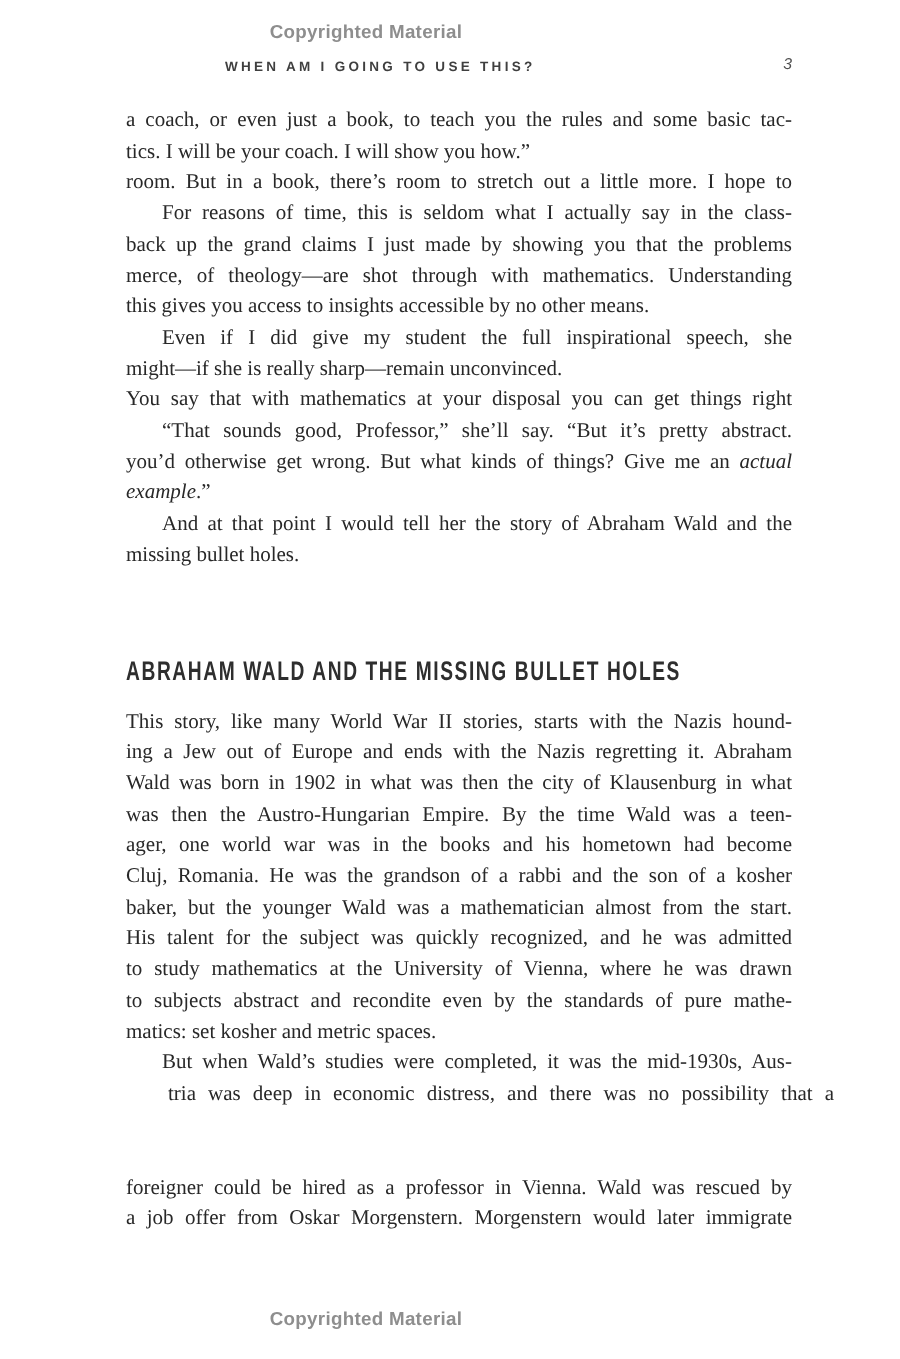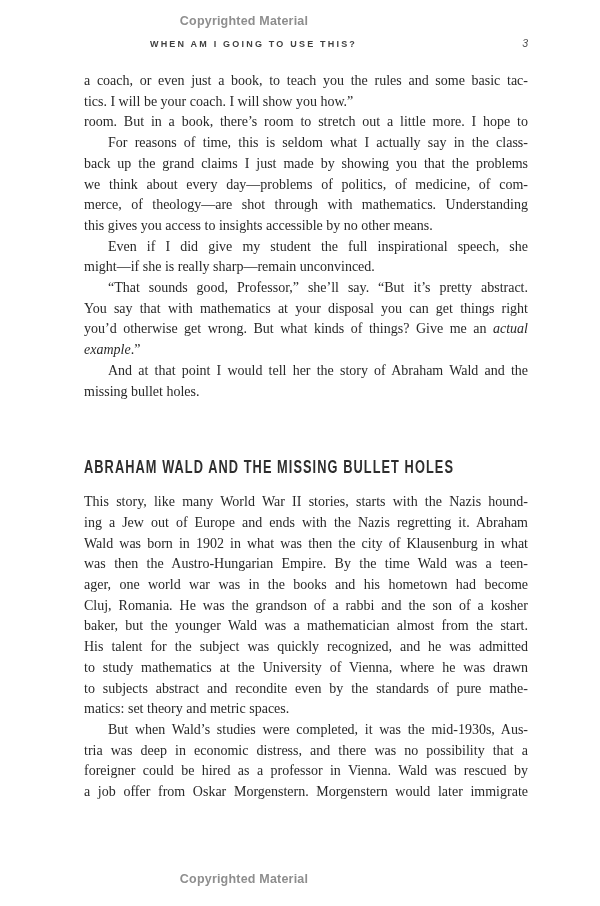--- a/index.html
+++ b/index.html
@@ -56,44 +56,43 @@
   <div class="running-head">WHEN AM I GOING TO USE THIS?</div>
 
   <div class="page-number">3</div>
 
   <div class="text-block">
       <div class="line"><span class="fit-inner" style="word-spacing: 3.19062px;">a coach, or even just a book, to teach you the rules and some basic tac-</span></div>
       <div class="line"><span class="fit-inner">tics. I will be your coach. I will show you how.”</span></div>
       <div class="line"><span class="fit-inner" style="word-spacing: 3.31562px;">room. But in a book, there’s room to stretch out a little more. I hope to</span></div>
       <div class="line indent"><span class="fit-inner" style="word-spacing: 3.71394px;">For reasons of time, this is seldom what I actually say in the class-</span></div>
       <div class="line"><span class="fit-inner" style="word-spacing: 3.4375px;">back up the grand claims I just made by showing you that the problems</span></div>
-      <div class="line"><span class="fit-inner" style="word-spacing: 5.20937px;">we think about every day—problems of politics, of medicine, of com-</span></div>
       <div class="line"><span class="fit-inner" style="word-spacing: 5.94196px;">merce, of theology—are shot through with mathematics. Understanding</span></div>
       <div class="line"><span class="fit-inner">this gives you access to insights accessible by no other means.</span></div>
       <div class="line indent"><span class="fit-inner" style="word-spacing: 6.58239px;">Even if I did give my student the full inspirational speech, she</span></div>
       <div class="line"><span class="fit-inner">might—if she is really sharp—remain unconvinced.</span></div>
+      <div class="line"><span class="fit-inner" style="word-spacing: 3.67708px;">You say that with mathematics at your disposal you can get things right</span></div>
       <div class="line indent"><span class="fit-inner" style="word-spacing: 5.39931px;">“That sounds good, Professor,” she’ll say. “But it’s pretty abstract.</span></div>
-      <div class="line"><span class="fit-inner" style="word-spacing: 3.67708px;">You say that with mathematics at your disposal you can get things right</span></div>
       <div class="line"><span class="fit-inner" style="word-spacing: 3.00911px;">you’d otherwise get wrong. But what kinds of things? Give me an <i>actual</i></span></div>
       <div class="line"><span class="fit-inner"><i>example</i>.”</span></div>
       <div class="line indent"><span class="fit-inner" style="word-spacing: 2.6596px;">And at that point I would tell her the story of Abraham Wald and the</span></div>
       <div class="line"><span class="fit-inner">missing bullet holes.</span></div>
       <div class="heading"><span class="fit-inner" style="transform: scaleX(0.710407);">ABRAHAM WALD AND THE MISSING BULLET HOLES</span></div>
       <div class="line"><span class="fit-inner" style="word-spacing: 3.73698px;">This story, like many World War II stories, starts with the Nazis hound-</span></div>
       <div class="line"><span class="fit-inner" style="word-spacing: 3.52885px;">ing a Jew out of Europe and ends with the Nazis regretting it. Abraham</span></div>
       <div class="line"><span class="fit-inner" style="word-spacing: 2.59598px;">Wald was born in 1902 in what was then the city of Klausenburg in what</span></div>
       <div class="line"><span class="fit-inner" style="word-spacing: 4.86222px;">was then the Austro-Hungarian Empire. By the time Wald was a teen-</span></div>
       <div class="line"><span class="fit-inner" style="word-spacing: 4.8737px;">ager, one world war was in the books and his hometown had become</span></div>
       <div class="line"><span class="fit-inner" style="word-spacing: 3.44308px;">Cluj, Romania. He was the grandson of a rabbi and the son of a kosher</span></div>
       <div class="line"><span class="fit-inner" style="word-spacing: 3.81818px;">baker, but the younger Wald was a mathematician almost from the start.</span></div>
       <div class="line"><span class="fit-inner" style="word-spacing: 4.45455px;">His talent for the subject was quickly recognized, and he was admitted</span></div>
       <div class="line"><span class="fit-inner" style="word-spacing: 4.41193px;">to study mathematics at the University of Vienna, where he was drawn</span></div>
       <div class="line"><span class="fit-inner" style="word-spacing: 4.35085px;">to subjects abstract and recondite even by the standards of pure mathe-</span></div>
-      <div class="line"><span class="fit-inner">matics: set theory and metric spaces.</span></div>
+      <div class="line"><span class="fit-inner">matics: set kosher and metric spaces.</span></div>
       <div class="line indent"><span class="fit-inner" style="word-spacing: 3.17656px;">But when Wald’s studies were completed, it was the mid-1930s, Aus-</span></div>
-      <div class="line"><span class="fit-inner" style="word-spacing: 4.56771px;">tria was deep in economic distress, and there was no possibility that a</span></div>
-      <div class="line"><span class="fit-inner" style="word-spacing: 3.86979px;">foreigner could be hired as a professor in Vienna. Wald was rescued by</span></div>
+      <div class="line"><span class="fit-inner" style="word-spacing: 4.56771px; margin-left: 28px;">tria was deep in economic distress, and there was no possibility that a</span></div>
+      <div class="line"><span class="fit-inner" style="word-spacing: 3.86979px; margin-top: 42px;">foreigner could be hired as a professor in Vienna. Wald was rescued by</span></div>
       <div class="line"><span class="fit-inner" style="word-spacing: 4.14583px;">a job offer from Oskar Morgenstern. Morgenstern would later immigrate</span></div>
     </div>
 
   <div class="copyright bottom">Copyrighted Material</div>
 
 </div>
 
 </body></html>

